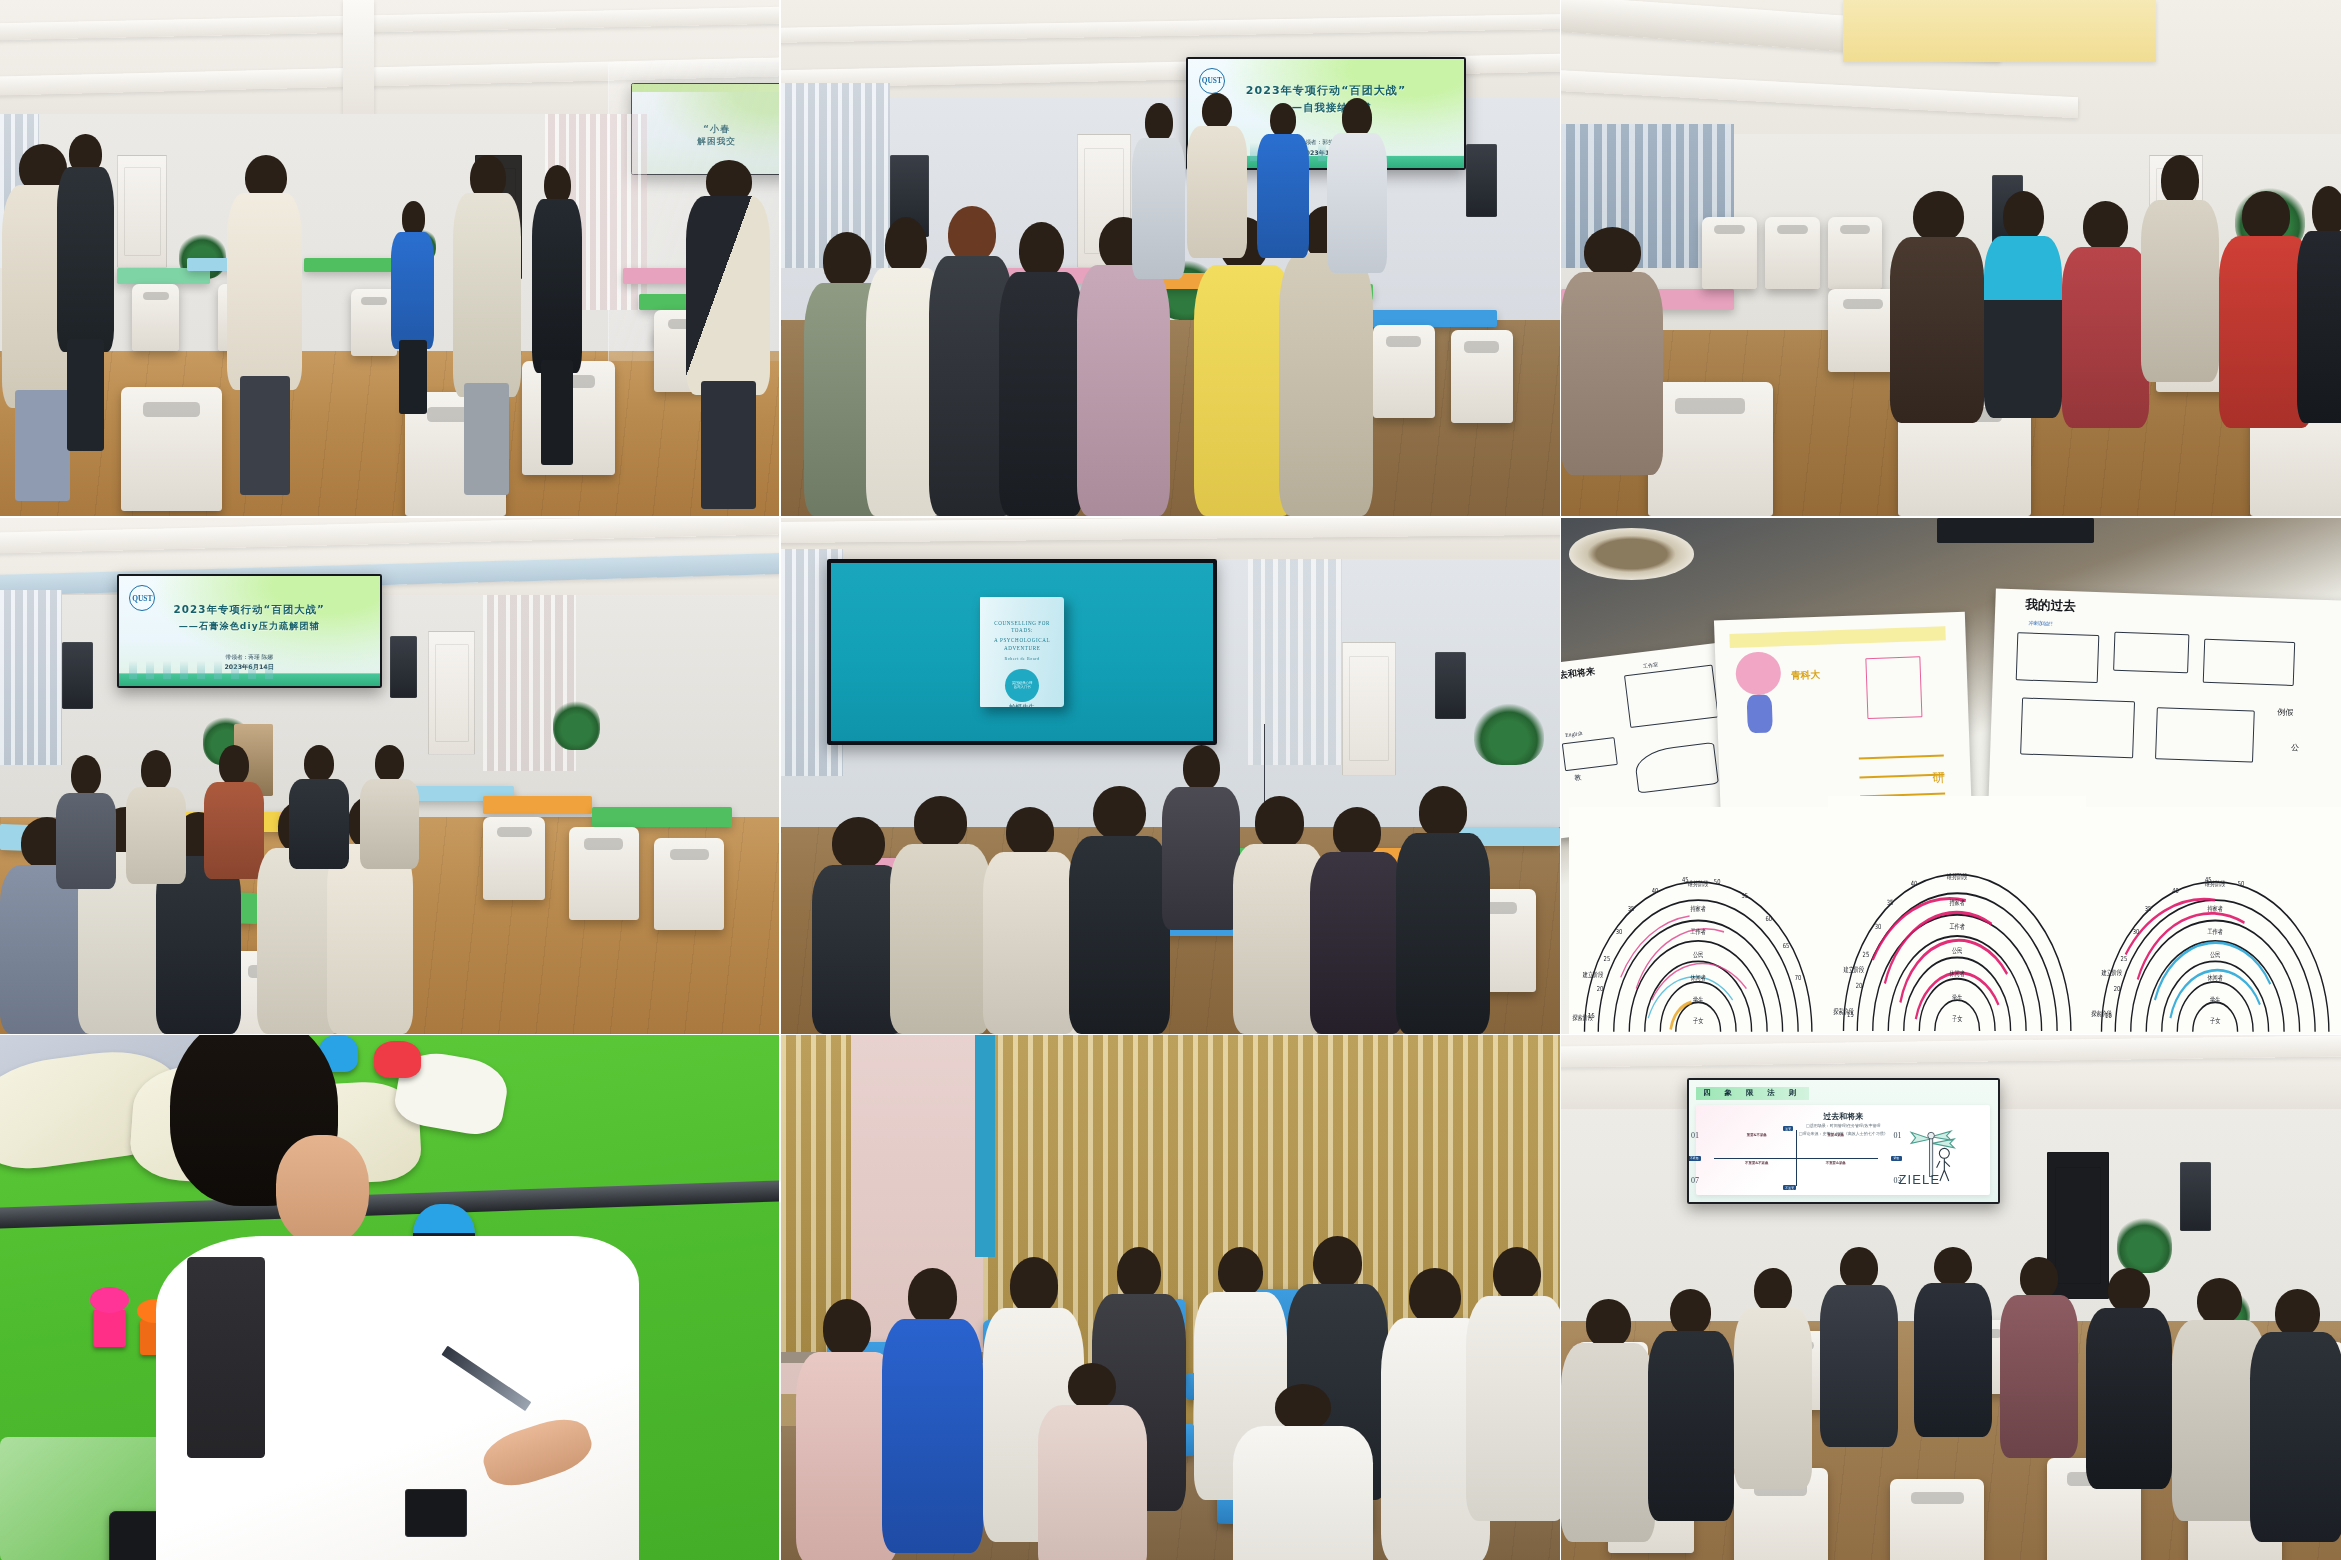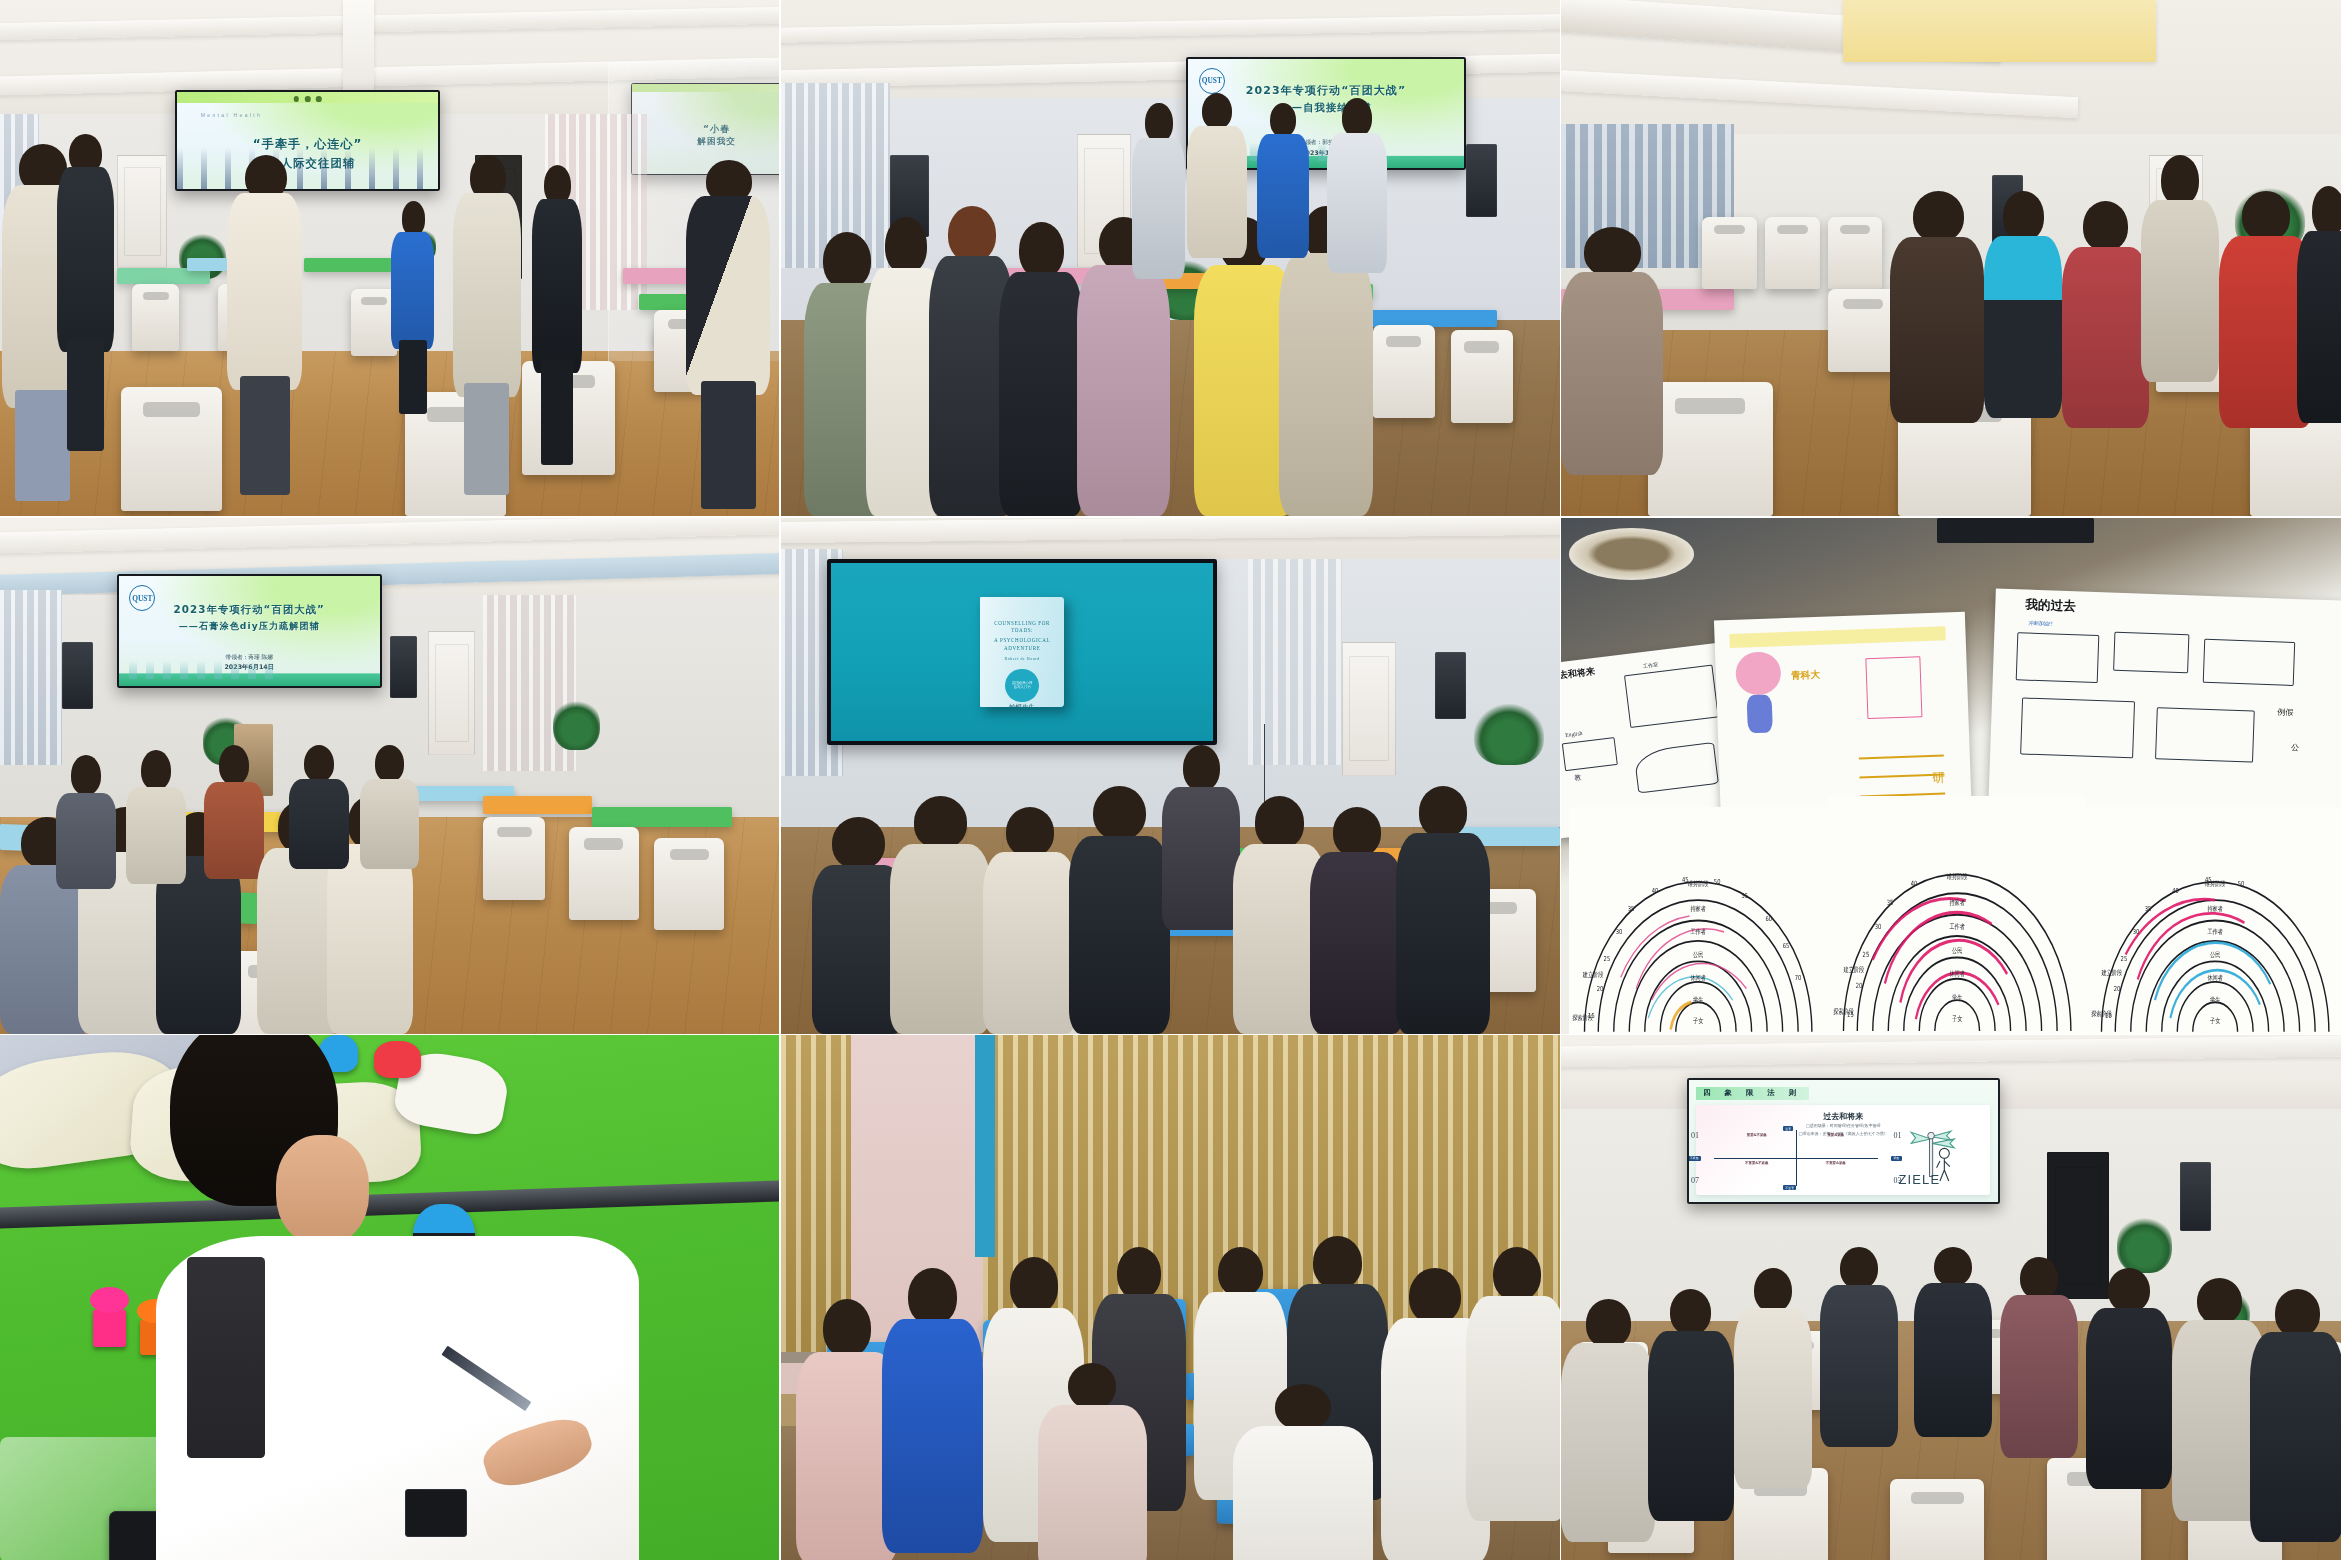--- a/index.html
+++ b/index.html
@@ -307,36 +307,20 @@
 <div id="collage">
 
   <div class="panel">
     <div class="ceiling" style="height:26%"></div>
     <div class="beam" style="left:-2%;top:3%;width:104%;height:3.2%;transform:skewY(-1.2deg)"></div>
     <div class="beam" style="left:-2%;top:13%;width:104%;height:3.6%;transform:skewY(-1.4deg)"></div>
     <div class="beam" style="left:44%;top:0%;width:4%;height:22%;"></div>
     <div class="wall" style="top:22%;height:52%"></div>
     <div class="floor" style="height:32%"></div>
 
-    <div class="screen" style="left:22.5%;top:17.5%;width:34%;height:19.5%">
-      <div class="slide slide-green">
-        <div class="slide-topbar"></div>
-        <div class="dots">
-            <i></i>
-            <i></i>
-            <i></i>
-          </div>
-        <div class="slide-en" style="position:absolute;left:9%;top:20%;font-size:5.1px">Mental Health</div>
-        <div class="slide-cn" style="font-size:12px;margin-top:10%">“手牽手，心连心”</div>
-        <div class="slide-cn" style="font-size:11.4px;margin-top:2.3px;margin-left:8%">人际交往团辅</div>
-        <div style="position:absolute;left:0;bottom:0;width:100%;height:42%;
-          background:repeating-linear-gradient(90deg, rgba(45,72,130,.55) 0 5.7px, rgba(0,0,0,0) 5.7px 24px);
-          -webkit-mask-image:linear-gradient(180deg,rgba(0,0,0,0),#000);mask-image:linear-gradient(180deg,rgba(0,0,0,0),#000)"></div>
-      </div>
-    </div>
 
     <div class="screen" style="left:81%;top:16%;width:22%;height:18%;border-width:1.7px">
       <div class="slide slide-green" style="filter:saturate(.8) brightness(.96)">
         <div class="slide-topbar" style="height:9%"></div>
         <div class="slide-cn" style="font-size:9.1px;margin-top:8%">“小春</div>
         <div class="slide-cn" style="font-size:8.6px">解困我交</div>
       </div>
     </div>
     <div style="position:absolute;left:78%;top:12%;width:27%;height:58%;
       background:linear-gradient(110deg,rgba(255,255,255,.26),rgba(200,215,225,.16));

